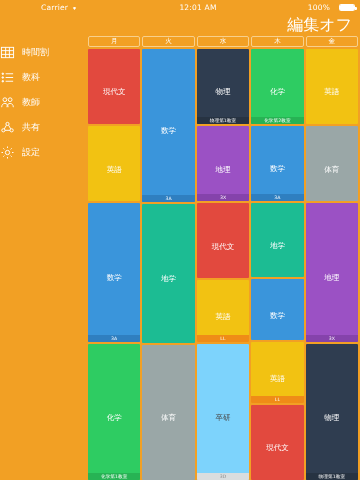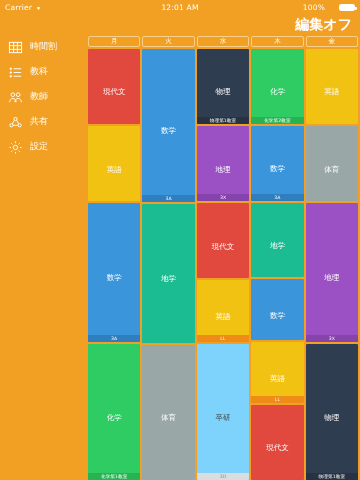--- a/index.html
+++ b/index.html
@@ -8,46 +8,46 @@
     font-family:"DejaVu Sans","Liberation Sans",sans-serif;
     background:#F2A024;
     color:#fff;
     -webkit-font-smoothing:antialiased;
   }
   #app { position:relative; width:360px; height:480px; background:#F2A024; }
 
   
   .statusbar {
     height:14px; display:flex; align-items:center;
-    padding:0 5px; font-size:7.5px; color:#fff; letter-spacing:.2px;
+    padding:0 5px; font-size:7.5px; color:#fff; letter-spacing:.2px;margin-left:36px;
   }
   .sb-left { display:flex; align-items:center; gap:3px; flex:0 0 auto; width:100px; }
   .sb-center { flex:1; text-align:center; font-weight:normal; }
-  .sb-right { display:flex; align-items:center; justify-content:flex-end; gap:14px; width:100px; }
+  .sb-right { display:flex; align-items:center; justify-content:flex-end; gap:9px; width:100px; }
   .wifi { display:inline-block; width:7px; height:7px; }
   .batt {
     display:inline-block; width:16px; height:7px; border:1px solid #fff;
     border-radius:1.5px; position:relative;
   }
   .batt::after {
     content:""; position:absolute; right:-2.5px; top:2px; width:1.5px; height:3px;
     background:#fff; border-radius:0 1px 1px 0;
   }
   .batt i { display:block; height:100%; background:#fff; border-radius:.5px; }
 
   
   .navbar { height:22px; display:flex; align-items:center; justify-content:flex-end; padding:0 8px; }
-  .edit-btn { font-size:14px; color:#fff; white-space:nowrap;font-weight:bold; }
+  .edit-btn { font-size:16px; color:#fff; white-space:nowrap; }
 
   
   .content { display:flex; height:444px; }
 
   
   .sidebar { width:88px; flex:0 0 88px; padding-top:4px; }
-  .side-item { display:flex; align-items:flex-start; height:25px; padding-left:8px; gap:7px; }
+  .side-item { display:flex; align-items:center; height:25px; padding-left:0; gap:7px; }
   .side-icon { width:15px; height:15px; flex:0 0 15px; display:block; }
   .side-icon svg { display:block; width:15px; height:15px; }
   .side-label { font-size:9px; color:#fff; white-space:nowrap; }
 
   
   .grid { flex:1; display:flex; gap:2px; padding:0 2px 0 0; }
   .col { flex:1; display:flex; flex-direction:column; gap:2px; }
   .dayhead {
     height:11px; flex:0 0 11px; display:flex; align-items:center; justify-content:center;
     background:#F2A024; border:1px solid #F8D08C; border-radius:2px;

